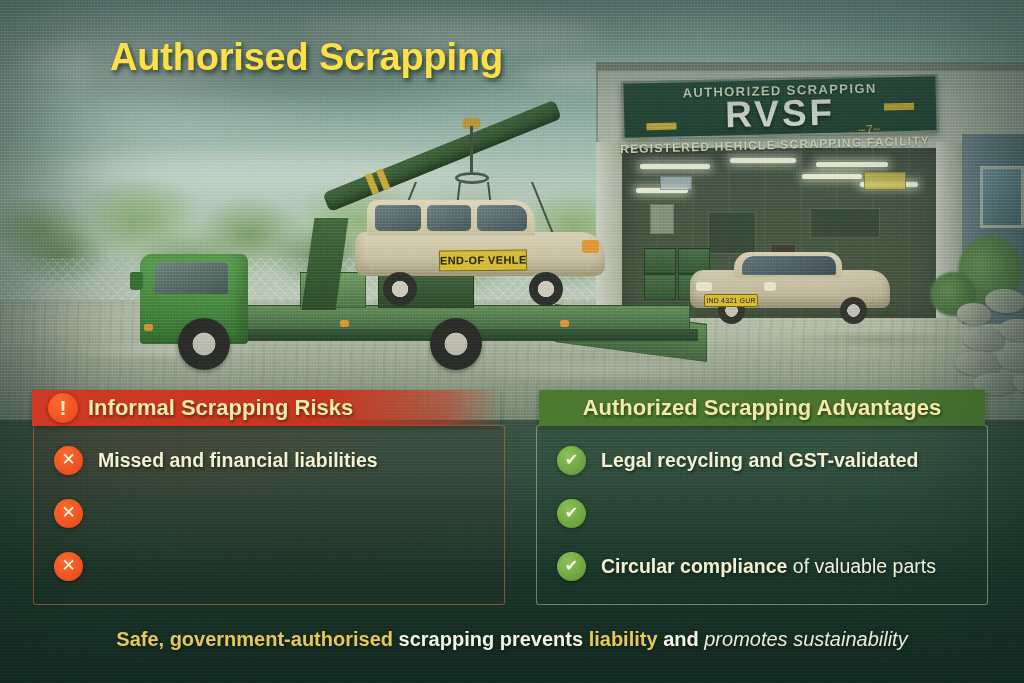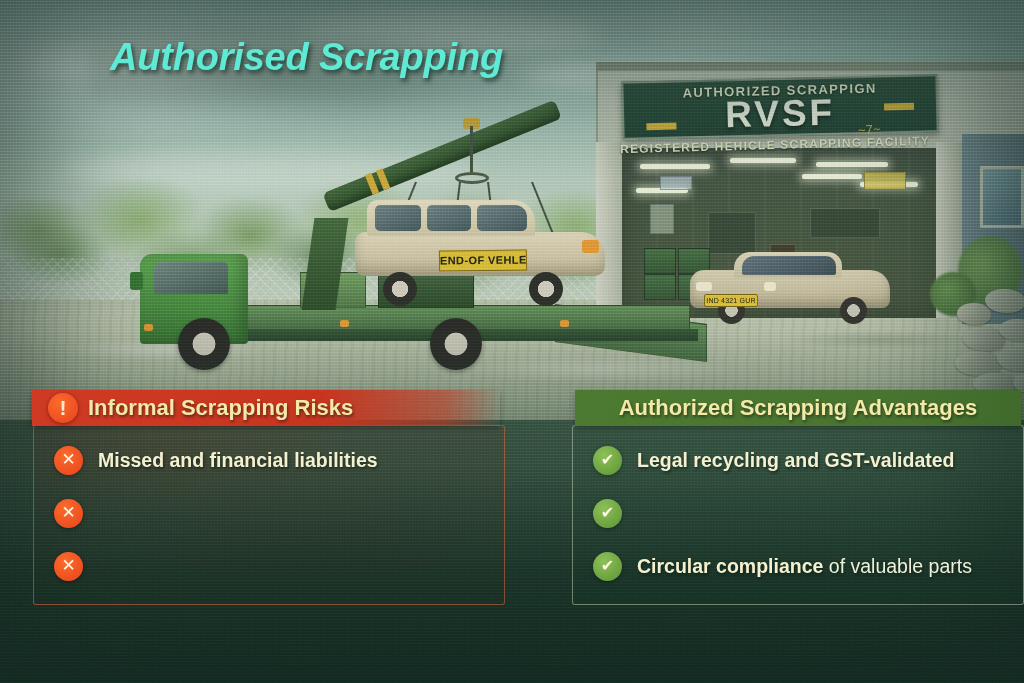--- a/index.html
+++ b/index.html
@@ -312,29 +312,29 @@
   .titleShade{
     position:absolute;left:-22px;top:-14px;width:470px;height:100px;
     background:radial-gradient(ellipse at 40% 50%, rgba(30,60,50,.42), rgba(30,60,50,0) 72%);
     filter:blur(8px);
   }
   .t1,.t2{
     position:relative;font-size:38px;line-height:46px;font-weight:700;
     letter-spacing:-.2px;white-space:nowrap;
     text-shadow:2px 3px 5px rgba(16,38,30,.75);
   }
-  .t1{color:#5eead4;font-style:italic;}
+  .t1{color:#fde047;}
   .t2{color:#ead879;}
 
   
   .panel{position:absolute;z-index:7;}
   #risk-panel{left:33px;top:425px;width:472px;height:180px;
     border:1px solid rgba(224,104,66,.55);border-radius:3px;
     background:linear-gradient(rgba(120,48,30,.10),rgba(60,40,28,.05));}
-  #adv-panel{left:572px;top:425px;width:452px;height:180px;
+  #adv-panel{left:536px;top:425px;width:452px;height:180px;
     border:1px solid rgba(214,228,205,.45);border-radius:3px;
     background:linear-gradient(rgba(40,90,60,.10),rgba(30,70,50,.06));}
 
   .panelHead{
     position:absolute;top:-36px;height:36px;display:flex;align-items:center;
     z-index:8;
   }
   #risk-head{
     left:-2px;width:468px;padding-left:16px;
     background:linear-gradient(95deg,#cf3a24 0%,#c8351f 62%,rgba(200,53,31,.55) 88%,rgba(200,53,31,0) 100%);
@@ -544,14 +544,21 @@
       <div class="row">
         <div class="mark ck">✔</div>
       </div>
       <div class="row">
         <div class="mark ck">✔</div>
         <div class="txt"><b>Circular compliance</b><span> of valuable parts</span></div>
       </div>
     </div>
   </div>
 
+  <div class="caption">
+    <span class="cg">Safe, government-authorised</span>
+    <span class="cw">scrapping prevents</span>
+    <span class="cg">liability</span>
+    <span class="cw">and</span>
+    <span class="ci">promotes sustainability</span>
+  </div>
 
 </div>
 
 </body></html>

